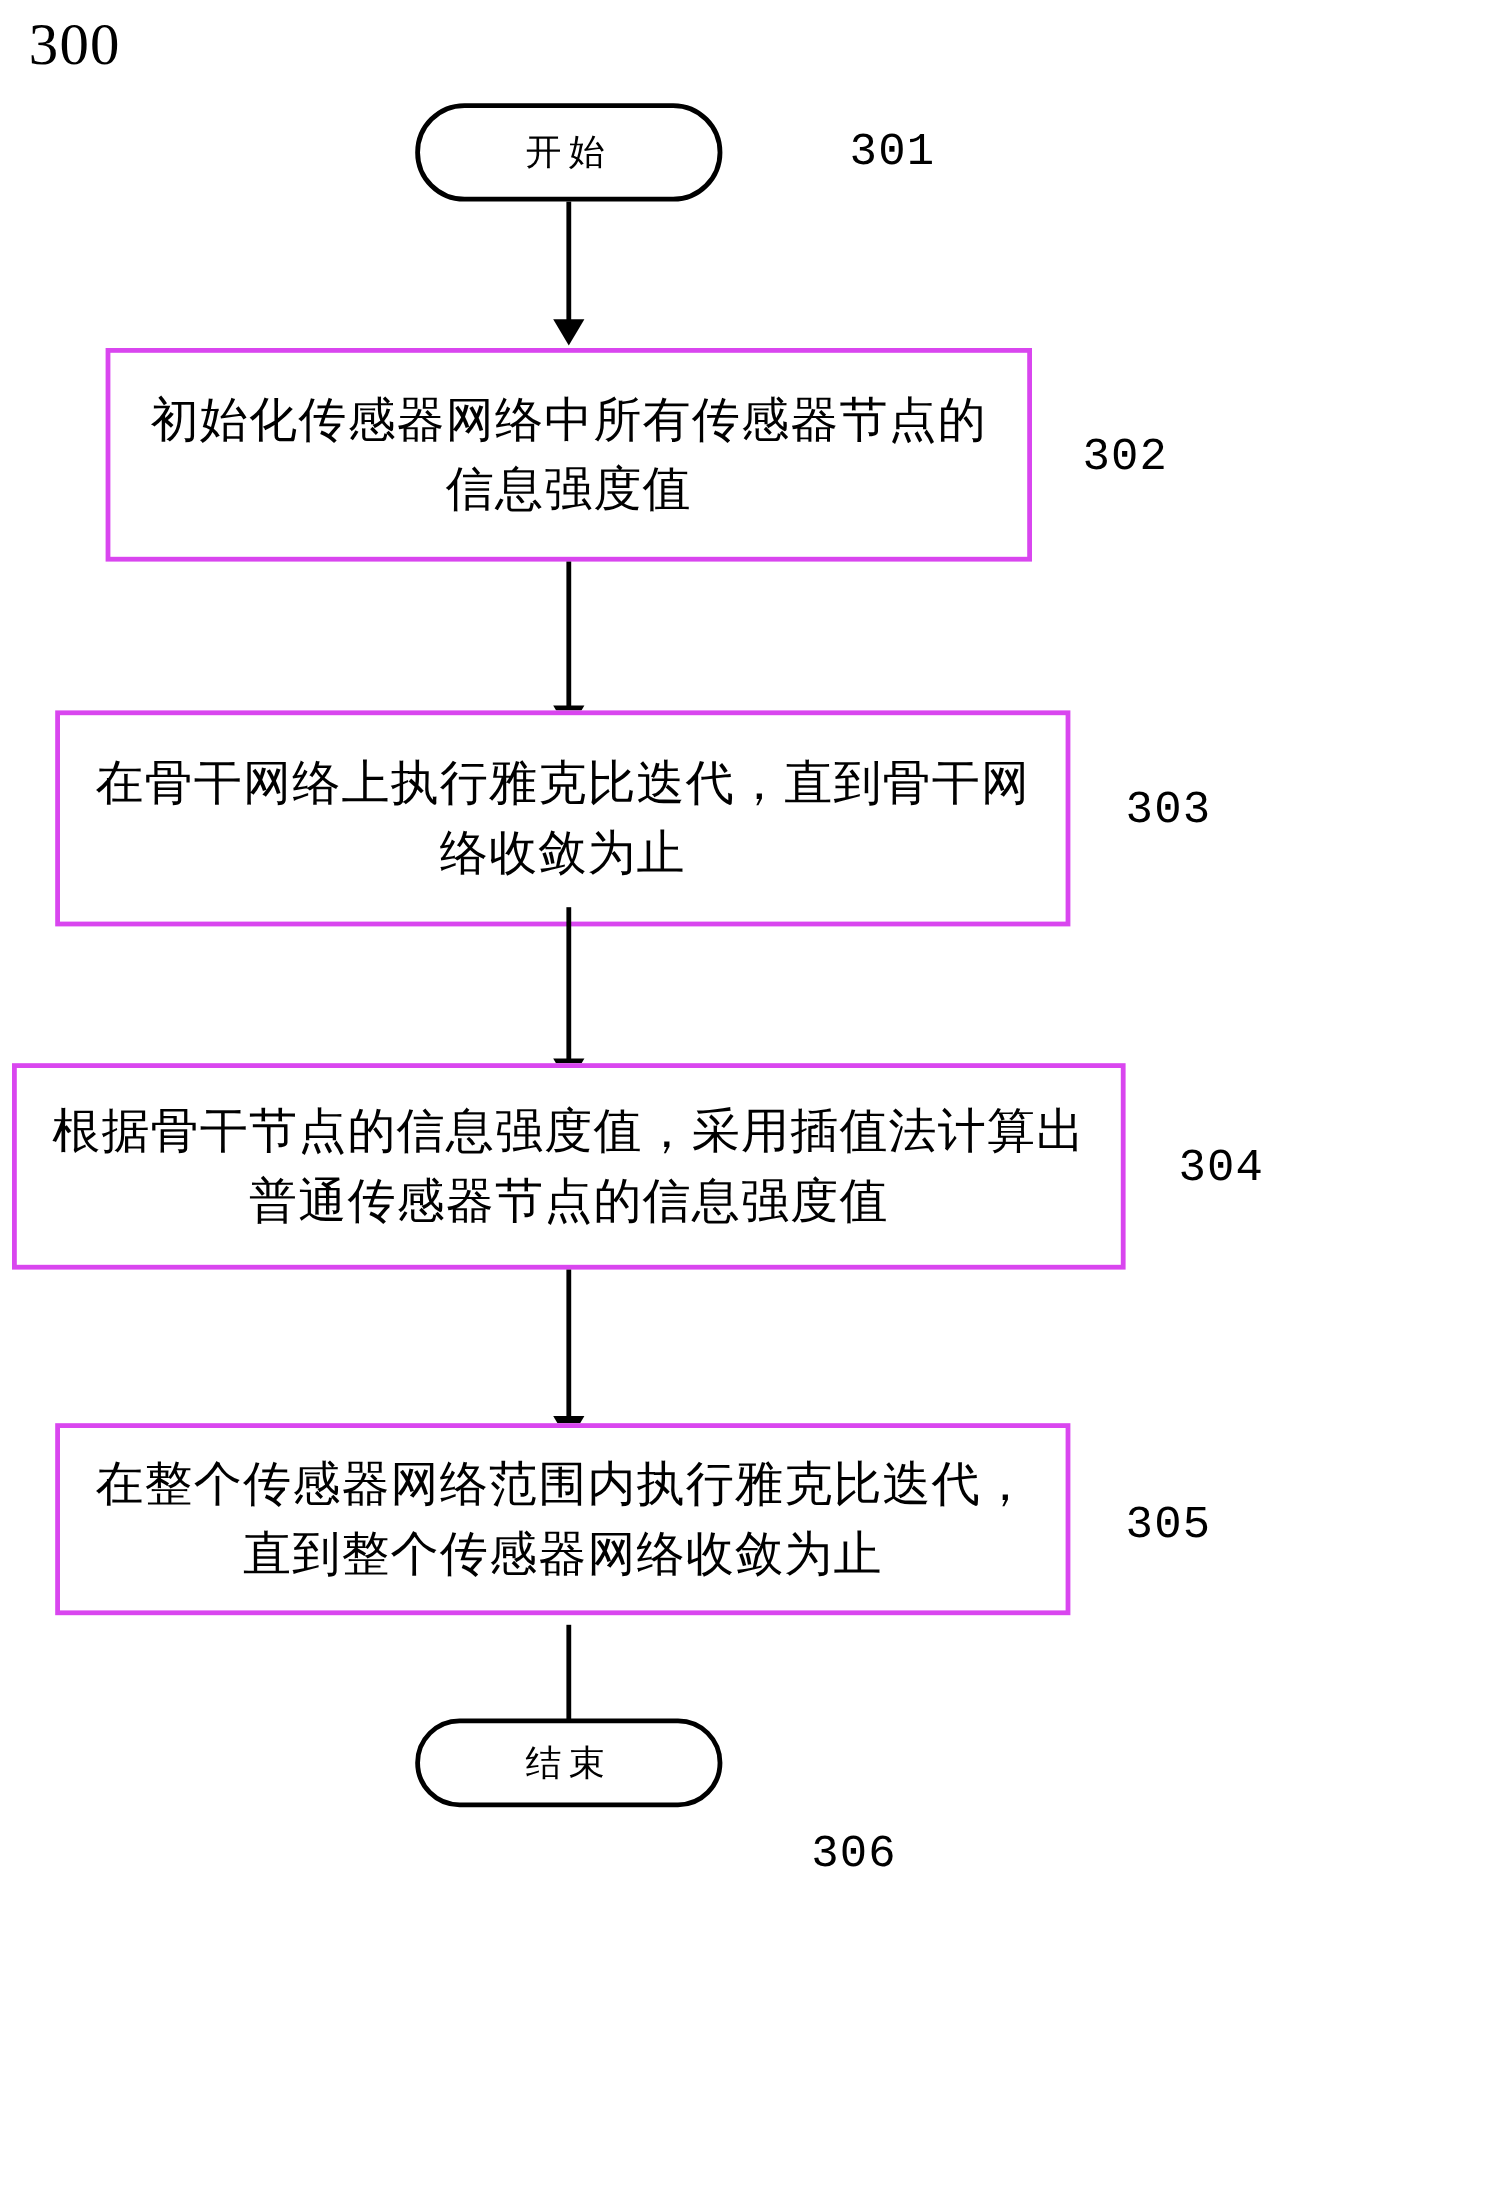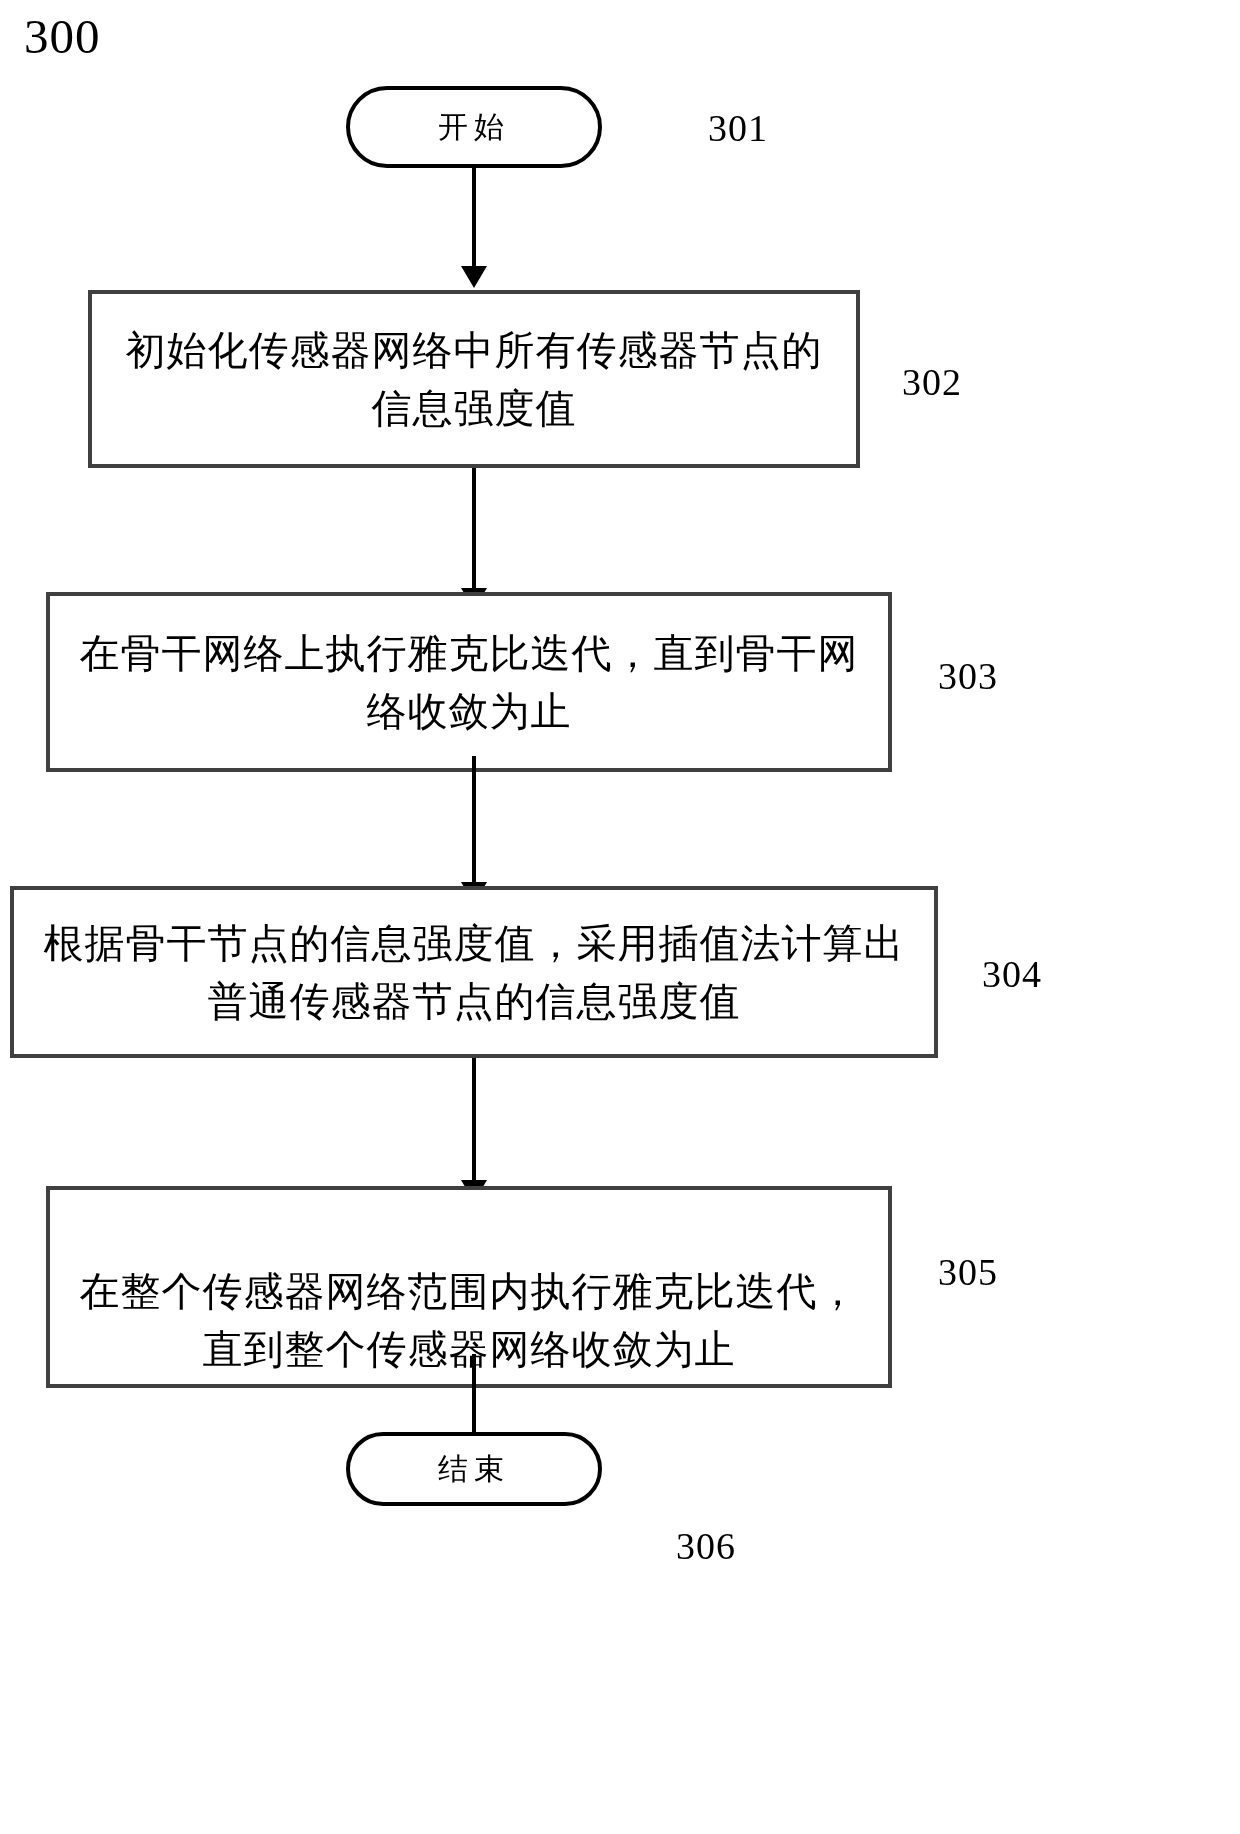--- a/index.html
+++ b/index.html
@@ -17,41 +17,41 @@
   }
   .figure-label {
     position: absolute;
     font-size: 49px;
     letter-spacing: 1px;
     font-family: "Liberation Serif", serif;
   }
   .ref-num {
     position: absolute;
     font-size: 38px;
-    font-family: Liberation Serif, serif;
+    font-family: Liberation Mono, monospace;
     letter-spacing: 1px;
   }
   .terminal {
     position: absolute;
     border: 4px solid #000;
     border-radius: 70px;
     box-sizing: border-box;
     display: flex;
     align-items: center;
     justify-content: center;
     background: #fff;
   }
   .terminal span {
     font-size: 30px;
     letter-spacing: 6px;
     font-family: "DejaVu Sans", sans-serif;
   }
   .process {
     position: absolute;
-    border: 4px solid #404040;
+    border: 4px solid #d946ef;
     box-sizing: border-box;
     display: flex;
     align-items: center;
     justify-content: center;
     background: #fff;
     padding: 6px 16px;
   }
   .process span {
     font-size: 40px;
     line-height: 1.45;
@@ -104,21 +104,21 @@
 <div class="arrowhead" style="left:461px; top:882px;"></div>
 
 <div class="process" style="left:10px; top:886px; width:928px; height:172px;">
   <span>根据骨干节点的信息强度值，采用插值法计算出普通传感器节点的信息强度值</span>
 </div>
 <div class="ref-num" style="left:982px; top:952px;">304</div>
 
 <div class="connector" style="left:472px; top:1058px; height:124px;"></div>
 <div class="arrowhead" style="left:461px; top:1180px;"></div>
 
-<div class="process" style="left:46px; top:1186px; width:846px; height:202px;align-items:flex-end;">
+<div class="process" style="left:46px; top:1186px; width:846px; height:160px;">
   <span>在整个传感器网络范围内执行雅克比迭代，直到整个传感器网络收敛为止</span>
 </div>
 <div class="ref-num" style="left:938px; top:1250px;">305</div>
 
 <div class="connector" style="left:472px; top:1354px; height:128px;"></div>
 <div class="arrowhead" style="left:461px; top:1480px;"></div>
 
 <div class="terminal" style="left:346px; top:1432px; width:256px; height:74px;">
   <span>结束</span>
 </div>

